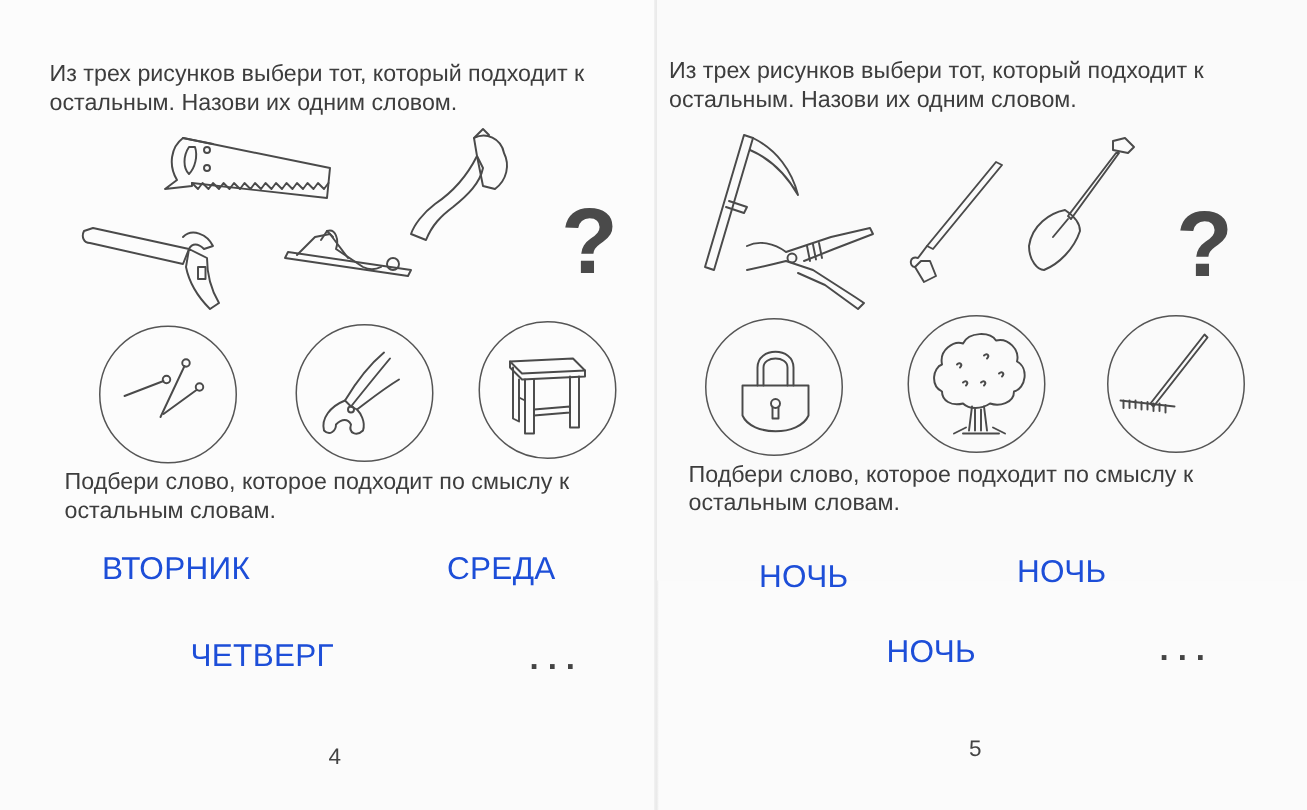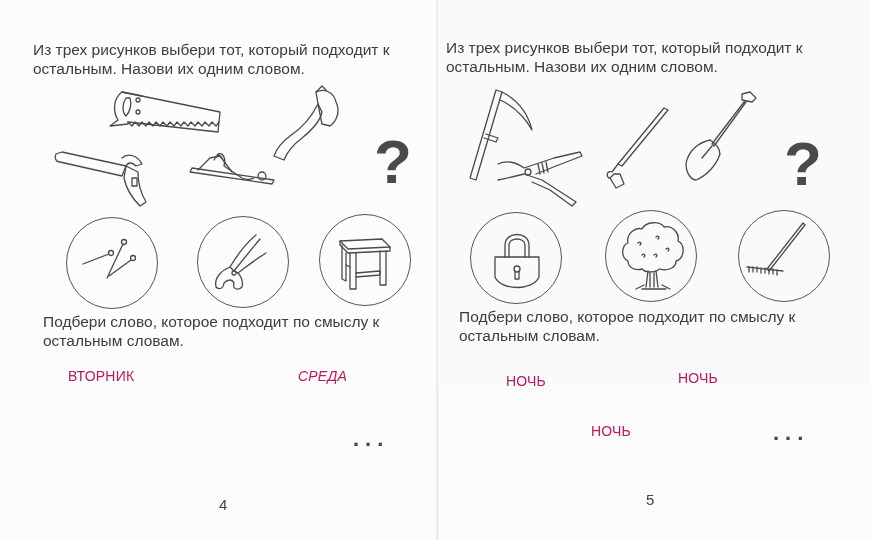--- a/index.html
+++ b/index.html
@@ -10,21 +10,21 @@
     color: #3a3a3a;
     position: relative;
   }
   .page { position: absolute; top: 0; height: 387px; }
   .page.left { left: 0; width: 438px; background: #fcfcfc; }
   .page.right { left: 438px; width: 433px; background: #fafafa; }
   .spine { position: absolute; left: 436px; top: 0; width: 3px; height: 540px;
            background: linear-gradient(to right, #f2f2f2, #e9e9e9, #f4f4f4); }
   .abs { position: absolute; }
   .instr { font-size: 15.5px; line-height: 19px; color: #3d3d3d; width: 410px; }
-  .word { font-size: 14px; color: #be185d; letter-spacing: 0.2px; }
+  .word { font-size: 21px; color: #1d4ed8; letter-spacing: 0.2px; }
   .dots { font-size: 22px; letter-spacing: 6px; color: #444; font-weight: bold; }
   .pagenum { font-size: 15px; color: #444; }
   .qmark { font-size: 62px; font-weight: bold; color: #4a4a4a; }
   .circle { position: absolute; width: 92px; height: 92px; border-radius: 50%;
             border: 1.4px solid #555; box-sizing: border-box; }
   .circle svg { position: absolute; left: 0; top: 0; }
   svg { overflow: visible; }
   .ln { fill: none; stroke: #4a4a4a; stroke-width: 1.3; stroke-linejoin: round; stroke-linecap: round; }
 </style>
 </head>
@@ -97,21 +97,22 @@
       <path class="ln" d="M26,50 L30,52 M36,58 L60,56 L60,60 L36,62"></path>
     </svg>
   </div>
 
   <div class="abs instr" style="left:43px; top:312px;">
     <div>Подбери слово, которое подходит по смыслу к</div>
     <div>остальным словам.</div>
   </div>
 
   <div class="abs word" style="left:68px; top:368px;">ВТОРНИК</div>
-  <div class="abs word" style="left:298px; top:368px;font-style:italic;">СРЕДА</div>
+  <div class="abs word" style="left:298px; top:368px;">СРЕДА</div>
+  <div class="abs word" style="left:127px; top:426px;">ЧЕТВЕРГ</div>
   <div class="abs dots" style="left:353px; top:426px;">...</div>
 
   <div class="abs pagenum" style="left:219px; top:496px;">4</div>
 </div>
 
 <div class="spine"></div>
 
 <div class="page right">
 
   <div class="abs instr" style="left:8px; top:38px;">

